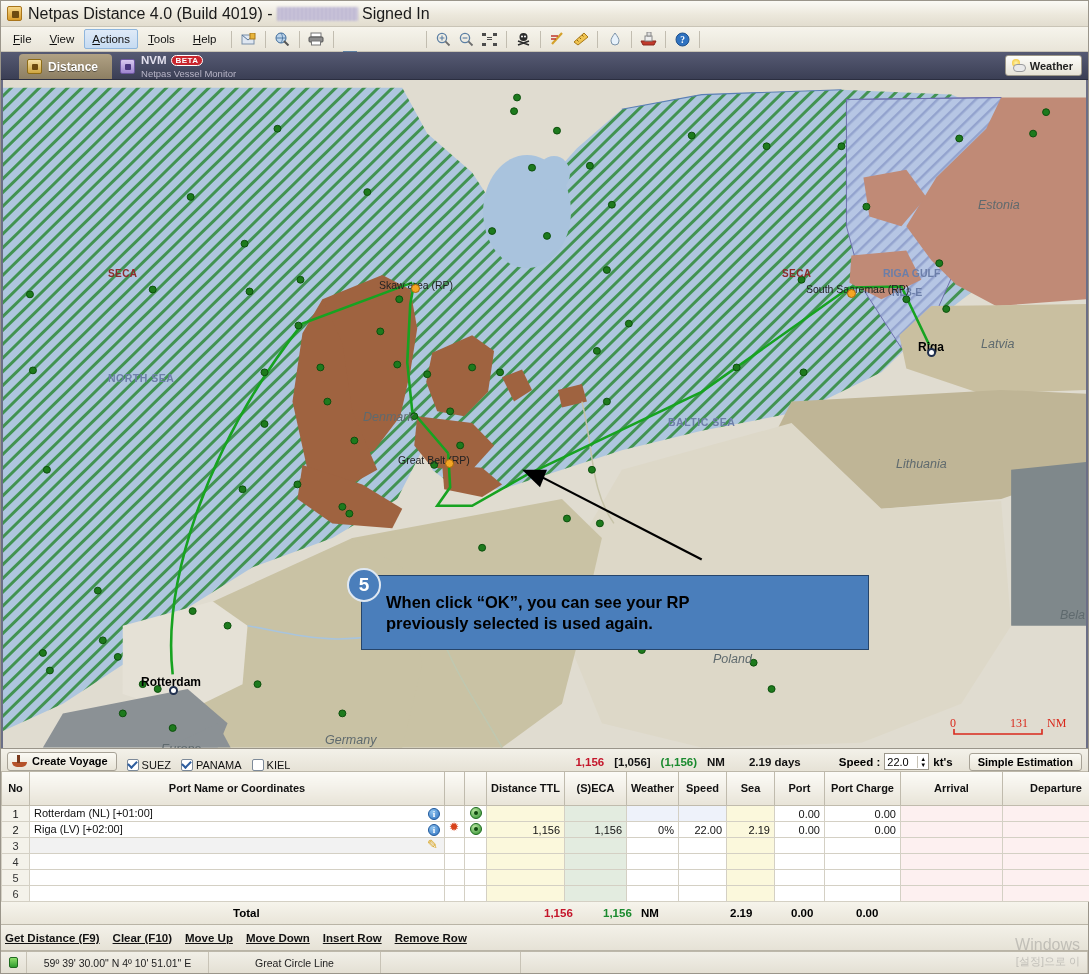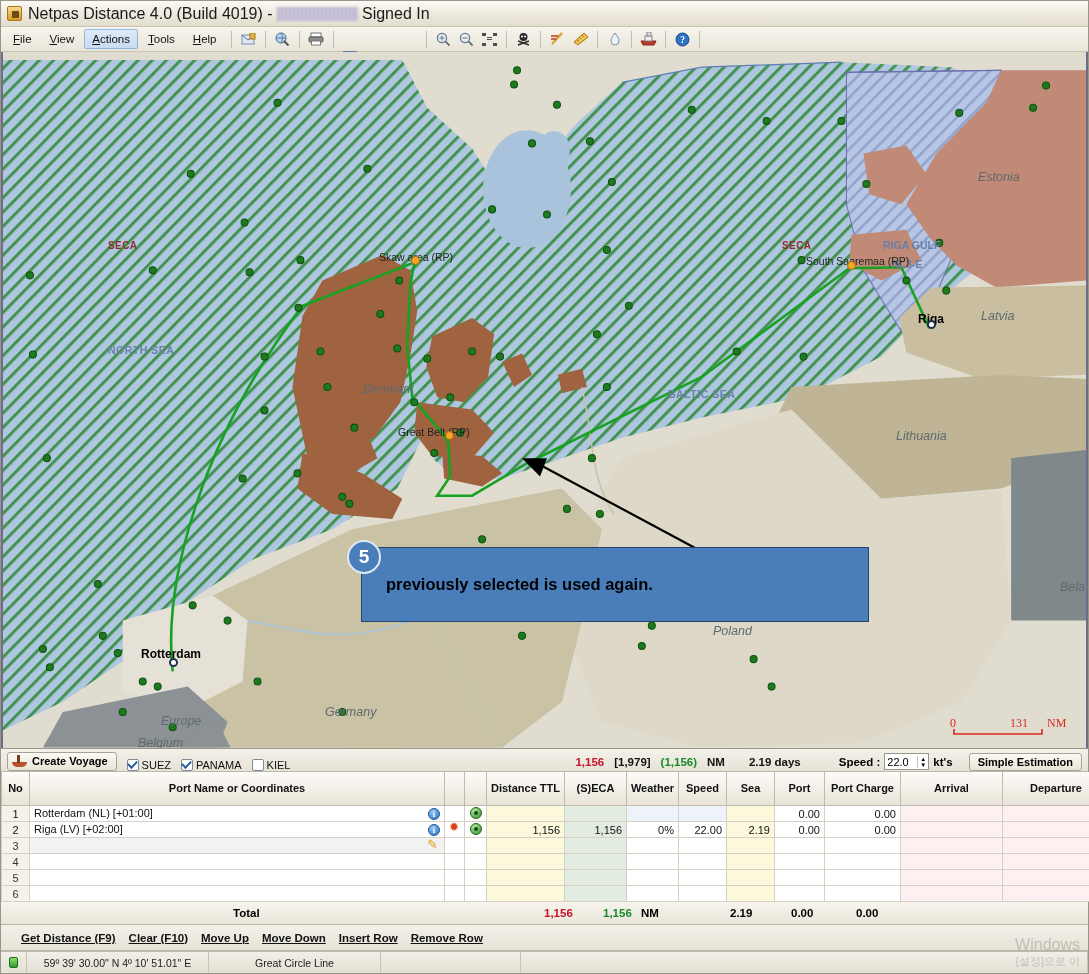--- a/index.html
+++ b/index.html
@@ -254,21 +254,21 @@
 
   
   .totalrow { background: linear-gradient(#f6f4ec,#e9e5d9); height: 23px;
       border-bottom:1px solid #b9b4a6; display:flex; align-items:center; position:relative;
       font-size:11.5px; font-weight:bold;}
 
   
   .actionbar {
     flex: 0 0 26px; height:26px;
     display:flex; align-items:center; gap: 13px;
-    padding: 0 20px;
+    padding: 0 4px;
     background: linear-gradient(#f3f1e9,#e6e2d6);
     border-bottom:1px solid #b9b4a6;
     position: relative;
   }
   .link { font-size:11.5px; color:#111; text-decoration: underline; cursor:default; font-weight:bold;}
   .radio-group { margin-left:auto; display:flex; align-items:center; gap:0; }
   .seg {
     display:flex; align-items:center; gap:4px; font-size:11px;
     padding: 2px 9px; border:1px solid #a7a296;
     background: linear-gradient(#fbfaf4,#e8e4d7); cursor:default;
@@ -432,20 +432,40 @@
       <div class="tb-btn">
         <svg width="16" height="14" viewBox="0 0 16 14">
             <circle cx="4" cy="7" r="3.2" fill="none" stroke="#d4a12b" stroke-width="2"></circle>
             <path d="M7 7h8M12 7v3M14.5 7v2.4" stroke="#d4a12b" stroke-width="2"></path>
           </svg>
       </div>
       <span class="tb-label">Sign Out</span>
     </div>
   </div>
 
+  <div class="tabstrip">
+    <div class="tab selected">
+      <span class="tab-icon distance"></span>
+      <span class="tab-label">Distance</span>
+    </div>
+    <div class="tab inactive">
+      <span class="tab-icon nvm"></span>
+      <span>
+        <span class="tab-title-row">
+          <span class="tab-name">NVM</span>
+          <span class="badge-beta">BETA</span>
+        </span>
+        <span class="tab-sub">Netpas Vessel Monitor</span>
+      </span>
+    </div>
+    <div class="weather-btn">
+      <span class="sun-icon"></span>
+      <span>Weather</span>
+    </div>
+  </div>
 
   <div class="map-wrap">
     <div class="map">
       <svg class="mapsvg" viewBox="0 0 1085 685" preserveAspectRatio="none">
         <defs>
           <pattern id="seca" width="10" height="10" patternTransform="rotate(45)" patternUnits="userSpaceOnUse">
             <rect width="10" height="10" fill="#aec6de"></rect>
             <rect width="3" height="10" fill="#2f8a3a" opacity=".85"></rect>
           </pattern>
           <pattern id="riga" width="9" height="9" patternTransform="rotate(45)" patternUnits="userSpaceOnUse">
@@ -641,20 +661,21 @@
       <div class="map-label lbl-rp" style="left:803px;top:203px;">South Saaremaa (RP)</div>
       <div class="rp-dot" style="left:844px;top:209px;"></div>
 
       <div class="map-label lbl-port" style="left:138px;top:595px;">Rotterdam</div>
       <div class="port-dot" style="left:166px;top:606px;"></div>
       <div class="map-label lbl-port" style="left:915px;top:260px;">Riga</div>
       <div class="port-dot" style="left:924px;top:268px;"></div>
 
       <div class="callout">
         <div class="callout-text">
+          <div>When click “OK”, you can see your RP</div>
           <div>previously selected is used again.</div>
         </div>
       </div>
       <div class="callout-num">5</div>
 
       <div class="scalebar">
         <svg width="126" height="20" viewBox="0 0 126 20">
           <text x="0" y="11" font-size="12" fill="#d9291c" font-family="Liberation Serif, serif">0</text>
           <text x="60" y="11" font-size="12" fill="#d9291c" font-family="Liberation Serif, serif">131</text>
           <text x="97" y="11" font-size="12" fill="#d9291c" font-family="Liberation Serif, serif">NM</text>
@@ -677,21 +698,21 @@
       <span class="chkbox on"></span>
       <span>PANAMA</span>
     </div>
     <div class="chk">
       <span class="chkbox"></span>
       <span>KIEL</span>
     </div>
 
     <div class="summary">
       <span class="sum-red">1,156</span>
-      <span class="sum-black">[1,979]</span>
+      <span class="sum-black">[1,056]</span>
       <span class="sum-green">(1,156)</span>
       <span class="sum-black">NM</span>
       <span class="sum-black" style="margin-left:14px;">2.19 days</span>
       <span class="speed-wrap" style="margin-left:28px;">
         <span>Speed :</span>
         <span class="spin">
           <input value="22.0" style="">
           <span class="arrows">
               <span>▲</span>
               <span>▼</span>

